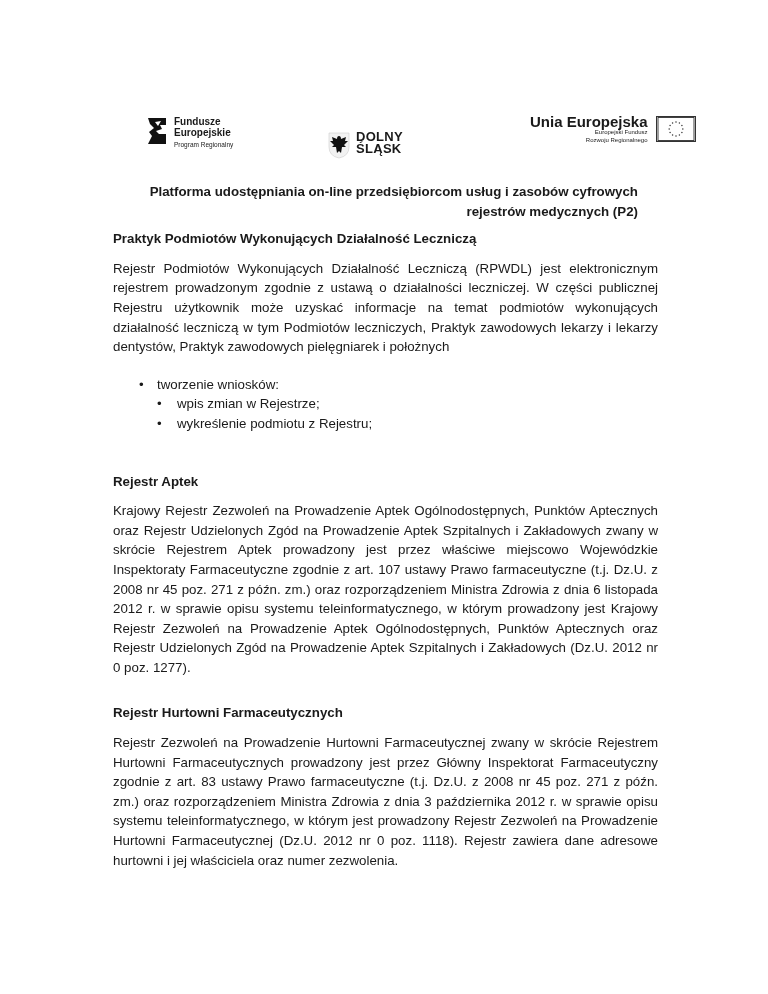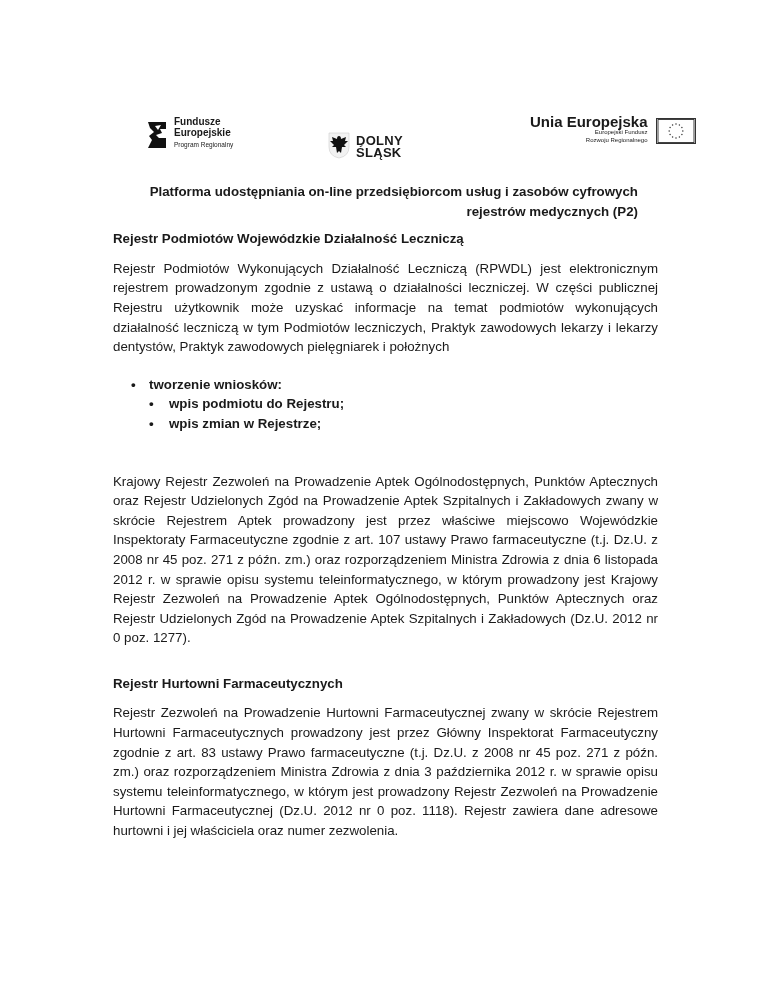--- a/index.html
+++ b/index.html
@@ -2,41 +2,41 @@
 <html><head>
 <meta charset="utf-8">
 <style>
   html, body { margin: 0; padding: 0; background: #ffffff; }
   body {
     width: 768px; height: 994px; overflow: hidden; position: relative;
     font-family: "Liberation Sans", "DejaVu Sans", sans-serif;
     color: #1a1a1a;
   }
   .logos { position: absolute; top: 112px; left: 0; width: 768px; height: 40px; }
-  .logo { position: absolute; display: flex; align-items: flex-end; }
+  .logo { position: absolute; display: flex; align-items: flex-start; }
   .logo-fe { left: 146px; top: 4px; }
   .logo-fe .mark { width: 22px; height: 30px; margin-right: 6px; }
   .logo-fe .txt { line-height: 11px; }
   .logo-fe .t1, .logo-fe .t2 { font-size: 10px; font-weight: bold; display: block; }
   .logo-fe .t3 { font-size: 6.5px; display: block; margin-top: 1px; }
   .logo-ds { left: 328px; top: 19px; }
   .logo-ds .mark { width: 22px; height: 28px; margin-right: 6px; }
   .logo-ds .txt { line-height: 12px; }
   .logo-ds .t1, .logo-ds .t2 { font-size: 13px; font-weight: 900; display: block; letter-spacing: 0.3px; }
   .logo-eu { left: 530px; top: 4px; }
   .logo-eu .txt { text-align: right; line-height: 8px; margin-right: 8px; }
   .logo-eu .t1 { font-size: 15px; font-weight: bold; display: block; line-height: 12px; }
   .logo-eu .t2, .logo-eu .t3 { font-size: 6px; display: block; }
   .logo-eu .flag { width: 40px; height: 26px; border: 1px solid #333; box-sizing: border-box; }
 
   .page { position: absolute; left: 113px; top: 182px; width: 545px; font-size: 13.3px; line-height: 19.6px; }
   .title { text-align: right; font-weight: bold; margin: 0 0 8px 0; padding: 0 20px; }
   h2 { font-size: 13.3px; font-weight: bold; margin: 0 0 10px 0; }
   p { margin: 0 0 18px 0; text-align: justify; }
-  ul { margin: 0; padding: 0; list-style: none; font-weight: bold; }
+  ul { margin: 8px; padding: 0; list-style: none; }
   li { position: relative; }
   .l1 { padding-left: 36px; }
   .l1::before { content: "•"; position: absolute; left: 18px; top: 0; }
   .l2 { padding-left: 56px; }
   .l2::before { content: "•"; position: absolute; left: 36px; top: 0; }
   .l1.just { text-align: justify; padding-right: 0; }
   .list-block { margin-top: 8px; margin-bottom: 38px; }
   .sec-gap { margin-bottom: 26px; }
 </style>
 </head>
@@ -88,32 +88,33 @@
           <circle cx="13.6" cy="9.2" r="0.8"></circle>
           <circle cx="16.3" cy="6.5" r="0.8"></circle>
       </g>
     </svg>
   </div>
 </div>
 
 <div class="page">
   <div class="title">Platforma udostępniania on-line przedsiębiorcom usług i zasobów cyfrowych rejestrów medycznych (P2)</div>
 
-  <h2>Rejestr Podmiotów Wojewódzkie Działalność Leczniczą</h2>
+  <h2>Praktyk Podmiotów Wykonujących Działalność Leczniczą</h2>
   <p>Rejestr Podmiotów Wykonujących Działalność Leczniczą (RPWDL) jest elektronicznym rejestrem prowadzonym zgodnie z ustawą o działalności leczniczej. W części publicznej Rejestru użytkownik może uzyskać informacje na temat podmiotów wykonujących działalność leczniczą w tym Podmiotów leczniczych, Praktyk zawodowych lekarzy i lekarzy dentystów, Praktyk zawodowych pielęgniarek i położnych</p>
 
   <ul class="list-block">
     <li class="l1">
       <span>tworzenie wniosków:</span>
     </li>
     <li class="l2">
-      <span>wpis podmiotu do Rejestru;</span>
+      <span>wpis zmian w Rejestrze;</span>
     </li>
     <li class="l2">
-      <span>wpis zmian w Rejestrze;</span>
+      <span>wykreślenie podmiotu z Rejestru;</span>
     </li>
   </ul>
 
+  <h2>Rejestr Aptek</h2>
   <p class="sec-gap">Krajowy Rejestr Zezwoleń na Prowadzenie Aptek Ogólnodostępnych, Punktów Aptecznych oraz Rejestr Udzielonych Zgód na Prowadzenie Aptek Szpitalnych i Zakładowych zwany w skrócie Rejestrem Aptek prowadzony jest przez właściwe miejscowo Wojewódzkie Inspektoraty Farmaceutyczne zgodnie z art. 107 ustawy Prawo farmaceutyczne (t.j. Dz.U. z 2008 nr 45 poz. 271 z późn. zm.) oraz rozporządzeniem Ministra Zdrowia z dnia 6 listopada 2012 r. w sprawie opisu systemu teleinformatycznego, w którym prowadzony jest Krajowy Rejestr Zezwoleń na Prowadzenie Aptek Ogólnodostępnych, Punktów Aptecznych oraz Rejestr Udzielonych Zgód na Prowadzenie Aptek Szpitalnych i Zakładowych (Dz.U. 2012 nr 0 poz. 1277).</p>
 
   <h2>Rejestr Hurtowni Farmaceutycznych</h2>
   <p>Rejestr Zezwoleń na Prowadzenie Hurtowni Farmaceutycznej zwany w skrócie Rejestrem Hurtowni Farmaceutycznych prowadzony jest przez Główny Inspektorat Farmaceutyczny zgodnie z art. 83 ustawy Prawo farmaceutyczne (t.j. Dz.U. z 2008 nr 45 poz. 271 z późn. zm.) oraz rozporządzeniem Ministra Zdrowia z dnia 3 października 2012 r. w sprawie opisu systemu teleinformatycznego, w którym jest prowadzony Rejestr Zezwoleń na Prowadzenie Hurtowni Farmaceutycznej (Dz.U. 2012 nr 0 poz. 1118). Rejestr zawiera dane adresowe hurtowni i jej właściciela oraz numer zezwolenia.</p>
 </div>
 
 </body></html>

